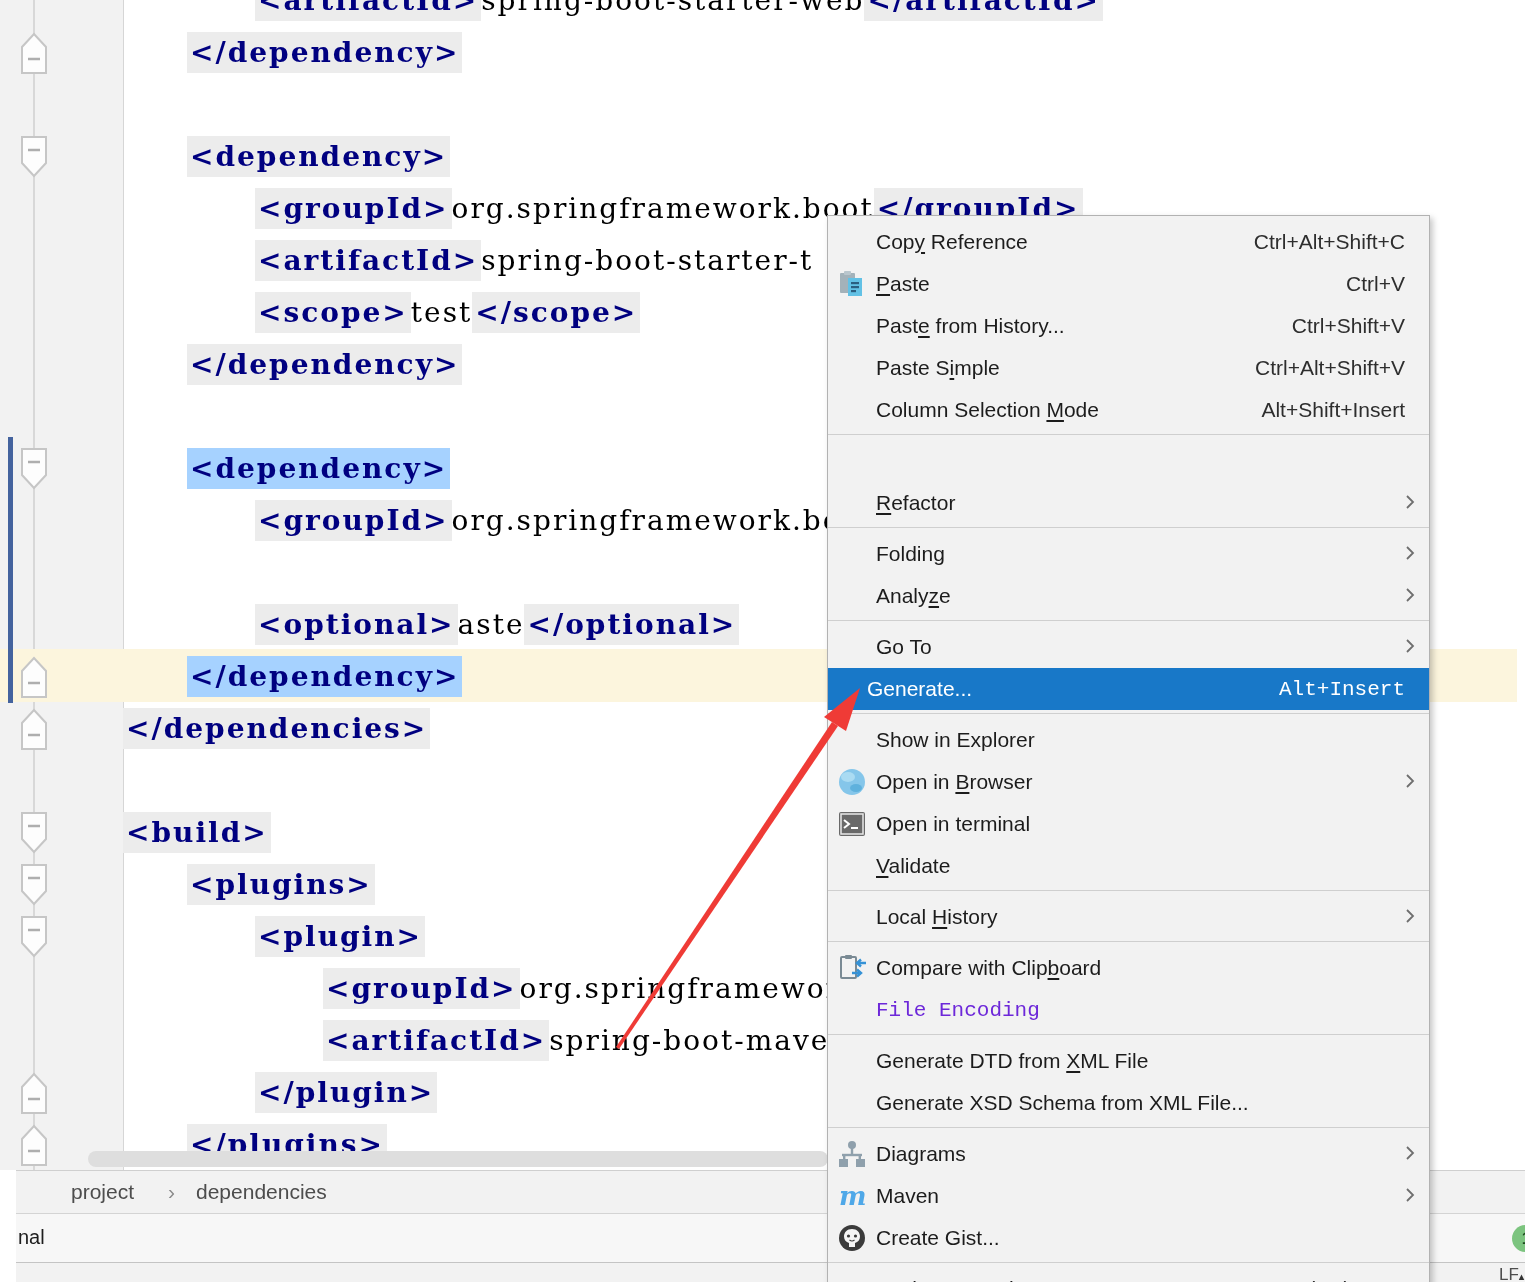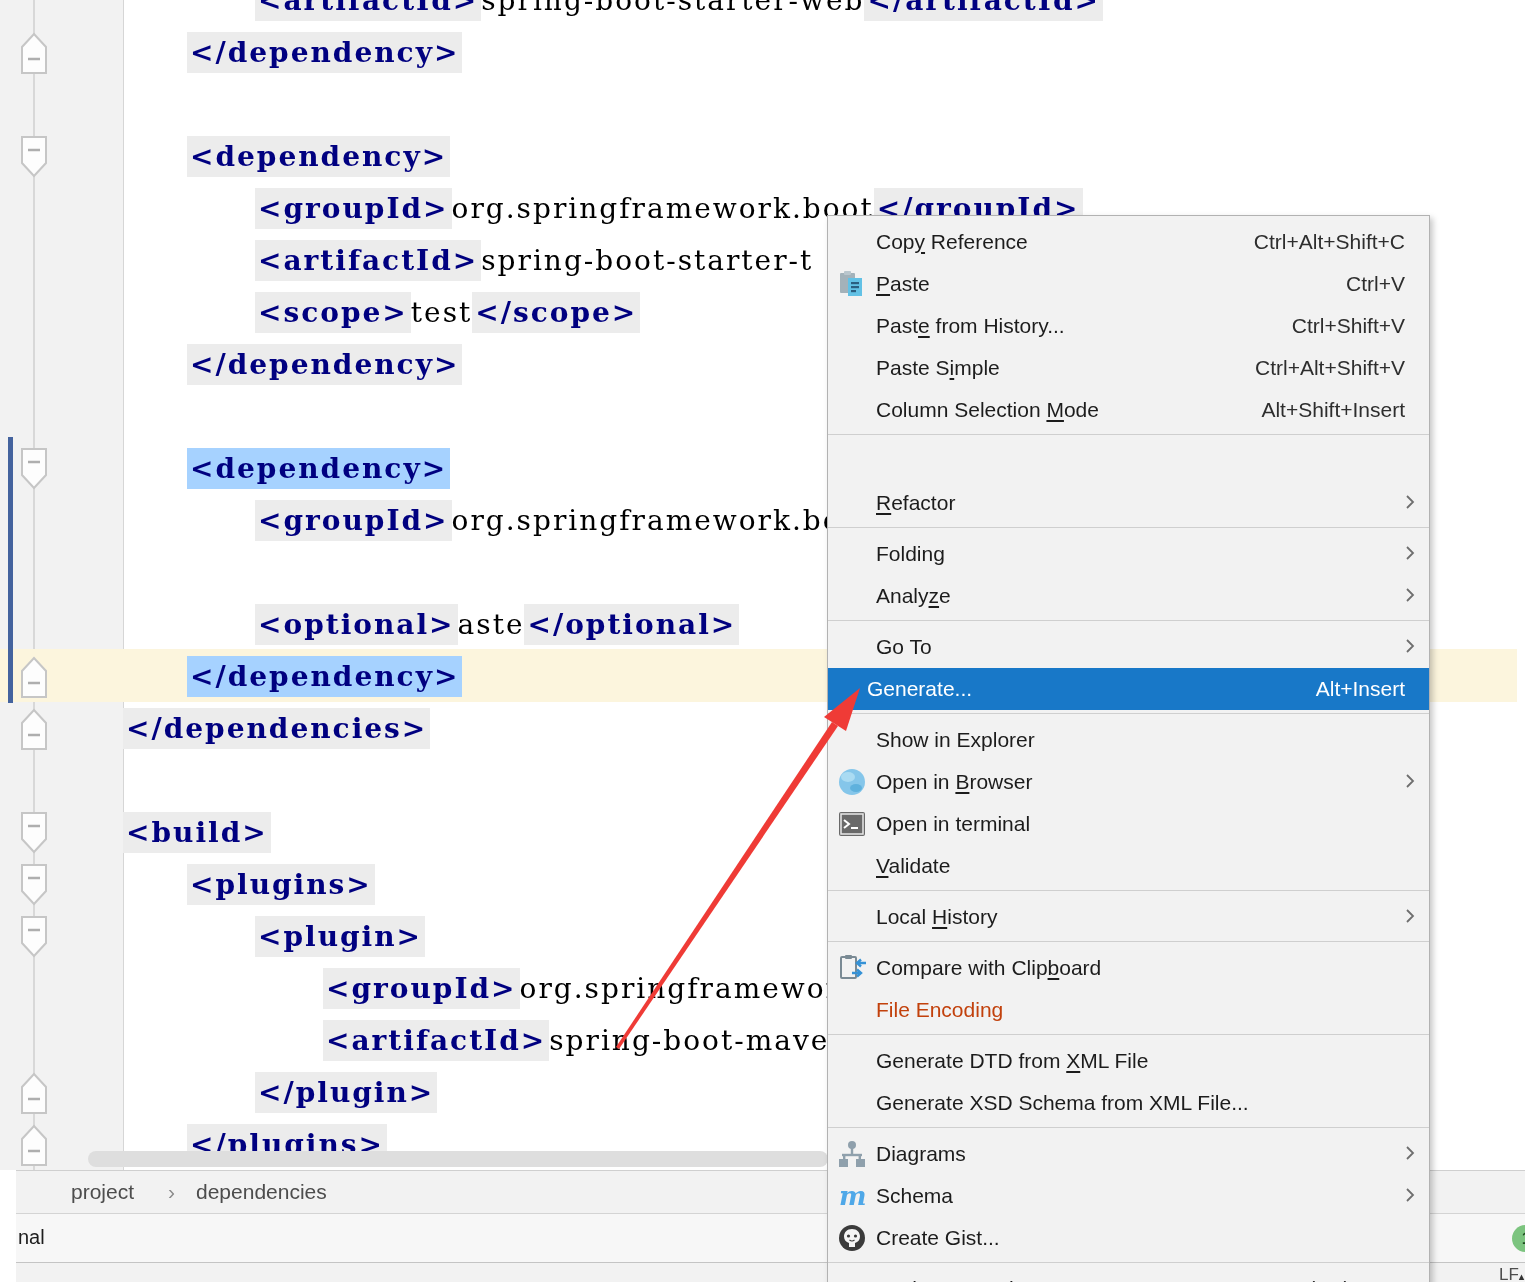--- a/index.html
+++ b/index.html
@@ -36,22 +36,22 @@
   #lf-widget .tri{font-size:11px;color:#333;}
 
   
   #menu{left:827px;top:215px;width:603px;height:1075px;background:#f2f2f2;
         border:1px solid #b2b2b2;box-sizing:border-box;box-shadow:3px 3px 6px rgba(0,0,0,.22);}
   .mi{position:absolute;left:0;width:601px;height:42px;display:flex;align-items:center;
       padding:0 24px 0 48px;box-sizing:border-box;font-size:21px;color:#1c1c1c;}
   .mi .mil{flex:0 0 auto;}
   .mi .mis{margin-left:auto;color:#2e2e2e;}
   .mi.sel{background:#1878c8;color:#ffffff;padding-left:39px;}
-  .mi.sel .mis{color:#ffffff;}
-  .mi.dis{color:#c2410c;}
+  .mi.sel .mis{color:#ffffff;font-family:Liberation Mono, monospace;}
+  .mi.dis{color:#6d28d9;font-family:Liberation Mono, monospace;}
   .mic{position:absolute;left:8px;top:6px;width:32px;height:30px;}
   .mia{position:absolute;right:14px;top:12px;}
   .msep{position:absolute;left:0;width:601px;height:1px;background:#cfcfcf;}
   u{text-underline-offset:3px;}
 
   #arrow-svg{left:0;top:0;width:1525px;height:1282px;pointer-events:none;z-index:40;}
   #menu{z-index:30;}
   #breadcrumb-bar,#tool-strip,#status-bar{z-index:10;margin-left:16px;}
 </style>
 </head>
@@ -269,21 +269,21 @@
       </svg>
     <span class="mil">Diagrams</span>
       <svg class="mia" width="10" height="16">
         <path d="M2 2 L8 8 L2 14" stroke="#6e6e6e" fill="none" stroke-width="1.8"></path>
       </svg>
     </div>
   <div class="mi" style="top:959px">
     <svg class="mic" viewBox="0 0 32 30">
         <text x="3" y="24" font-family="DejaVu Serif,serif" font-style="italic" font-weight="bold" font-size="26" fill="#4fa8e8">m</text>
       </svg>
-    <span class="mil">Schema</span>
+    <span class="mil">Maven</span>
       <svg class="mia" width="10" height="16">
         <path d="M2 2 L8 8 L2 14" stroke="#6e6e6e" fill="none" stroke-width="1.8"></path>
       </svg>
     </div>
   <div class="mi" style="top:1001px">
     <svg class="mic" viewBox="0 0 32 30">
         <circle cx="16" cy="15" r="13" fill="#3b3b3b"></circle>
         <path d="M16 6 C11 6 8 9.5 8 13.5 C8 17 10 19 13 20 L13 24 L19 24 L19 20 C22 19 24 17 24 13.5 C24 9.5 21 6 16 6 Z" fill="#f5f5f5"></path>
         <circle cx="12.5" cy="13" r="1.6" fill="#3b3b3b"></circle>
         <circle cx="19.5" cy="13" r="1.6" fill="#3b3b3b"></circle>

